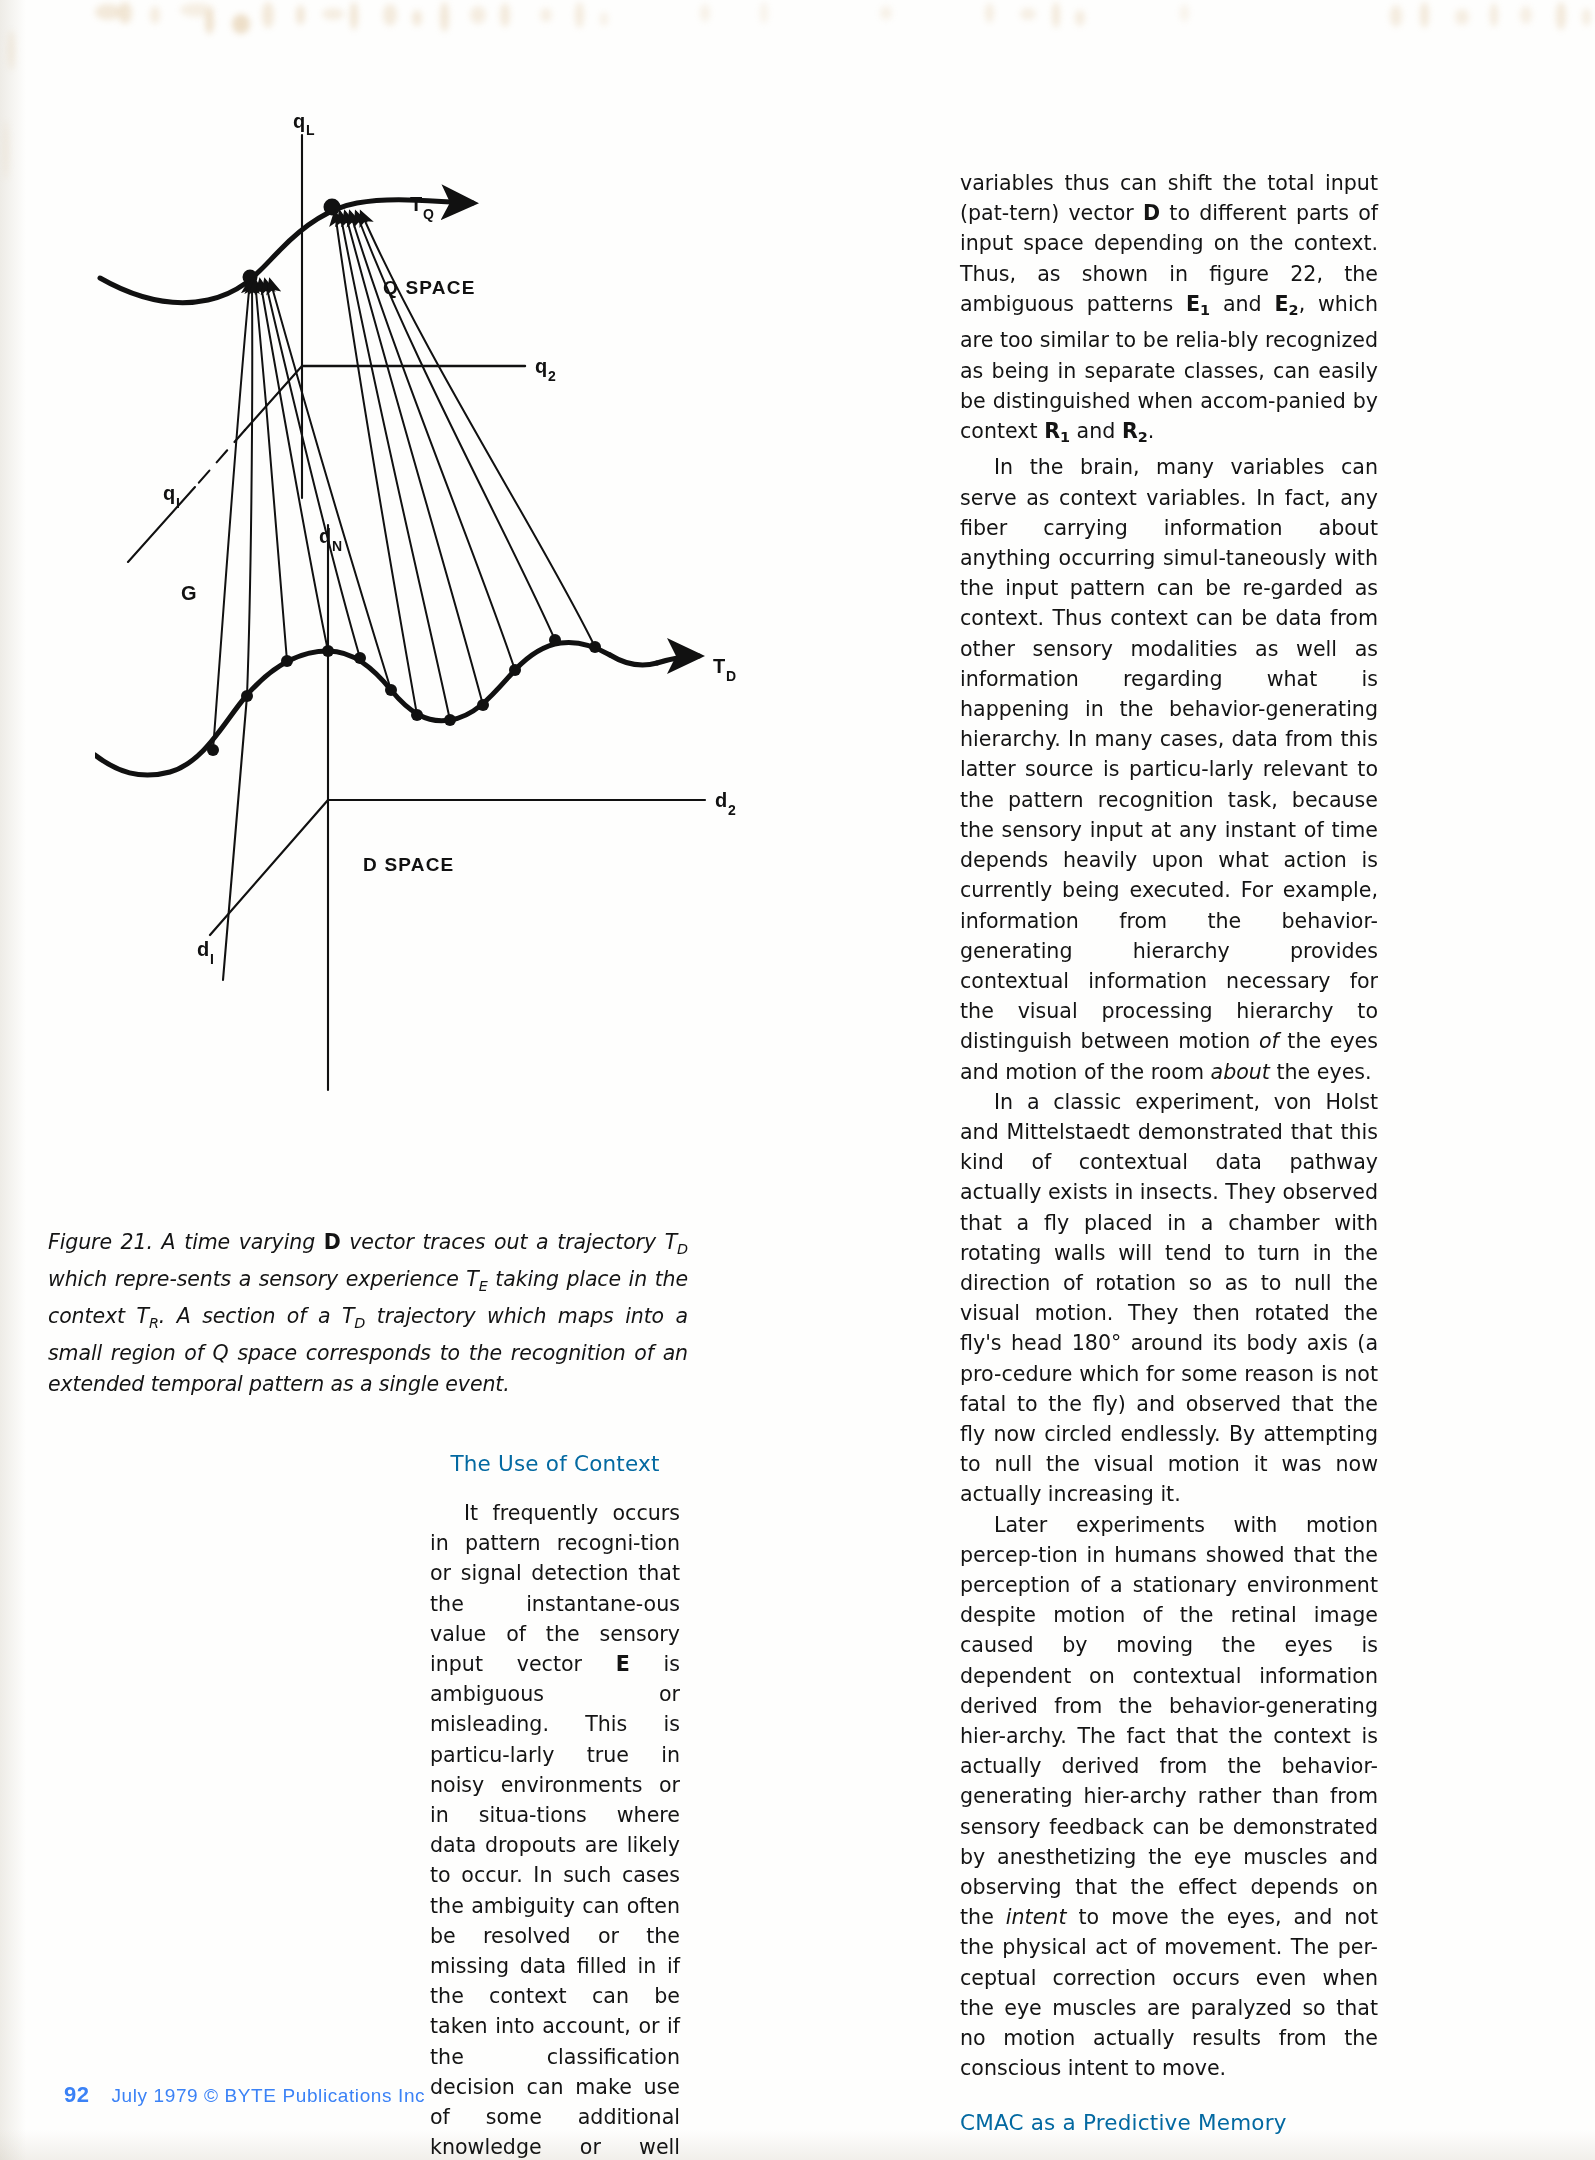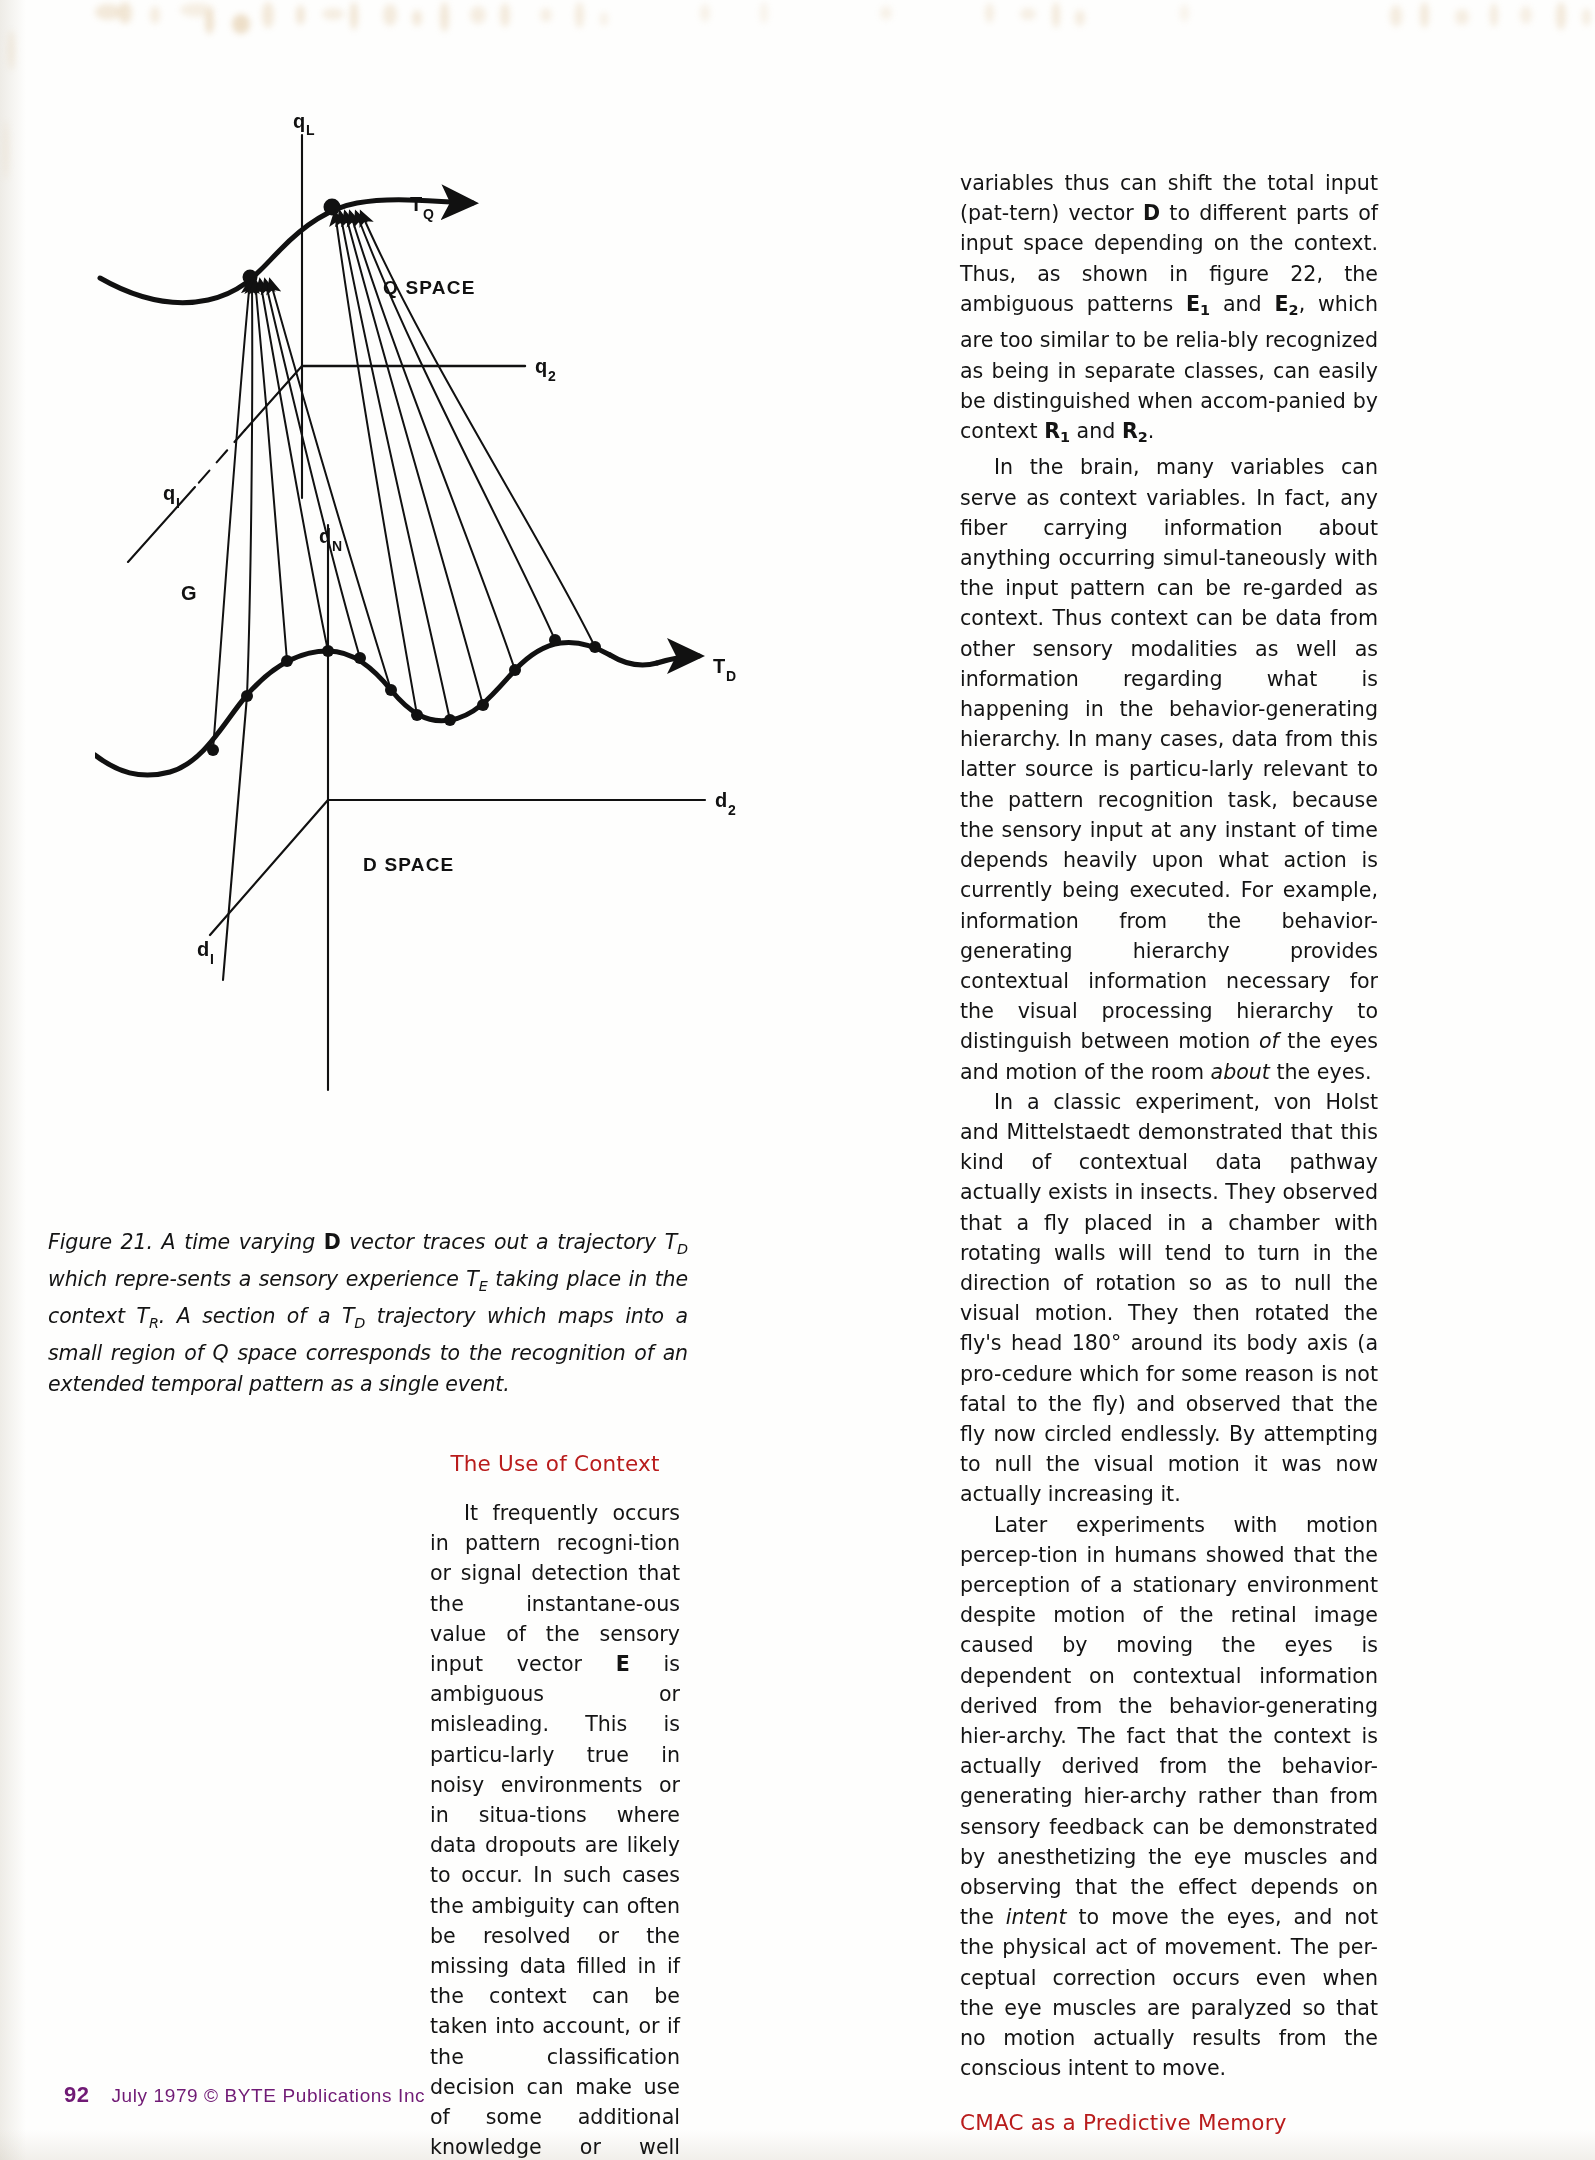--- a/index.html
+++ b/index.html
@@ -91,21 +91,21 @@
   .col p.indent { text-indent: 34px; }
   .col p.noindent { text-indent: 0; }
   .col b { font-weight: 700; }
   .col i { font-style: italic; }
   .col .sb { font-size: .70em; vertical-align: -0.30em; font-weight: 700; }
 
   .sec-head {
     font-family: "DejaVu Sans", sans-serif;
     font-size: 21.5px;
     line-height: 28px;
-    color: #b91c1c;
+    color: #0369a1;
     font-weight: 400;
     letter-spacing: .2px;
   }
   #head-use-of-context {
     position: absolute;
     left: 430px;
     top: 1450px;
     width: 250px;
     text-align: center;
   }
@@ -115,21 +115,21 @@
     text-align: left;
   }
 
   
   #footer {
     position: absolute;
     left: 64px;
     top: 2082px;
     font-family: "Liberation Sans", sans-serif;
     font-size: 19px;
-    color: #701a75;
+    color: #3b82f6;
     white-space: nowrap;
   }
   #footer .pg {
     font-weight: 700;
     font-size: 22px;
     margin-right: 22px;
     letter-spacing: .5px;
   }
   #footer .ftxt { letter-spacing: .6px; }
 

